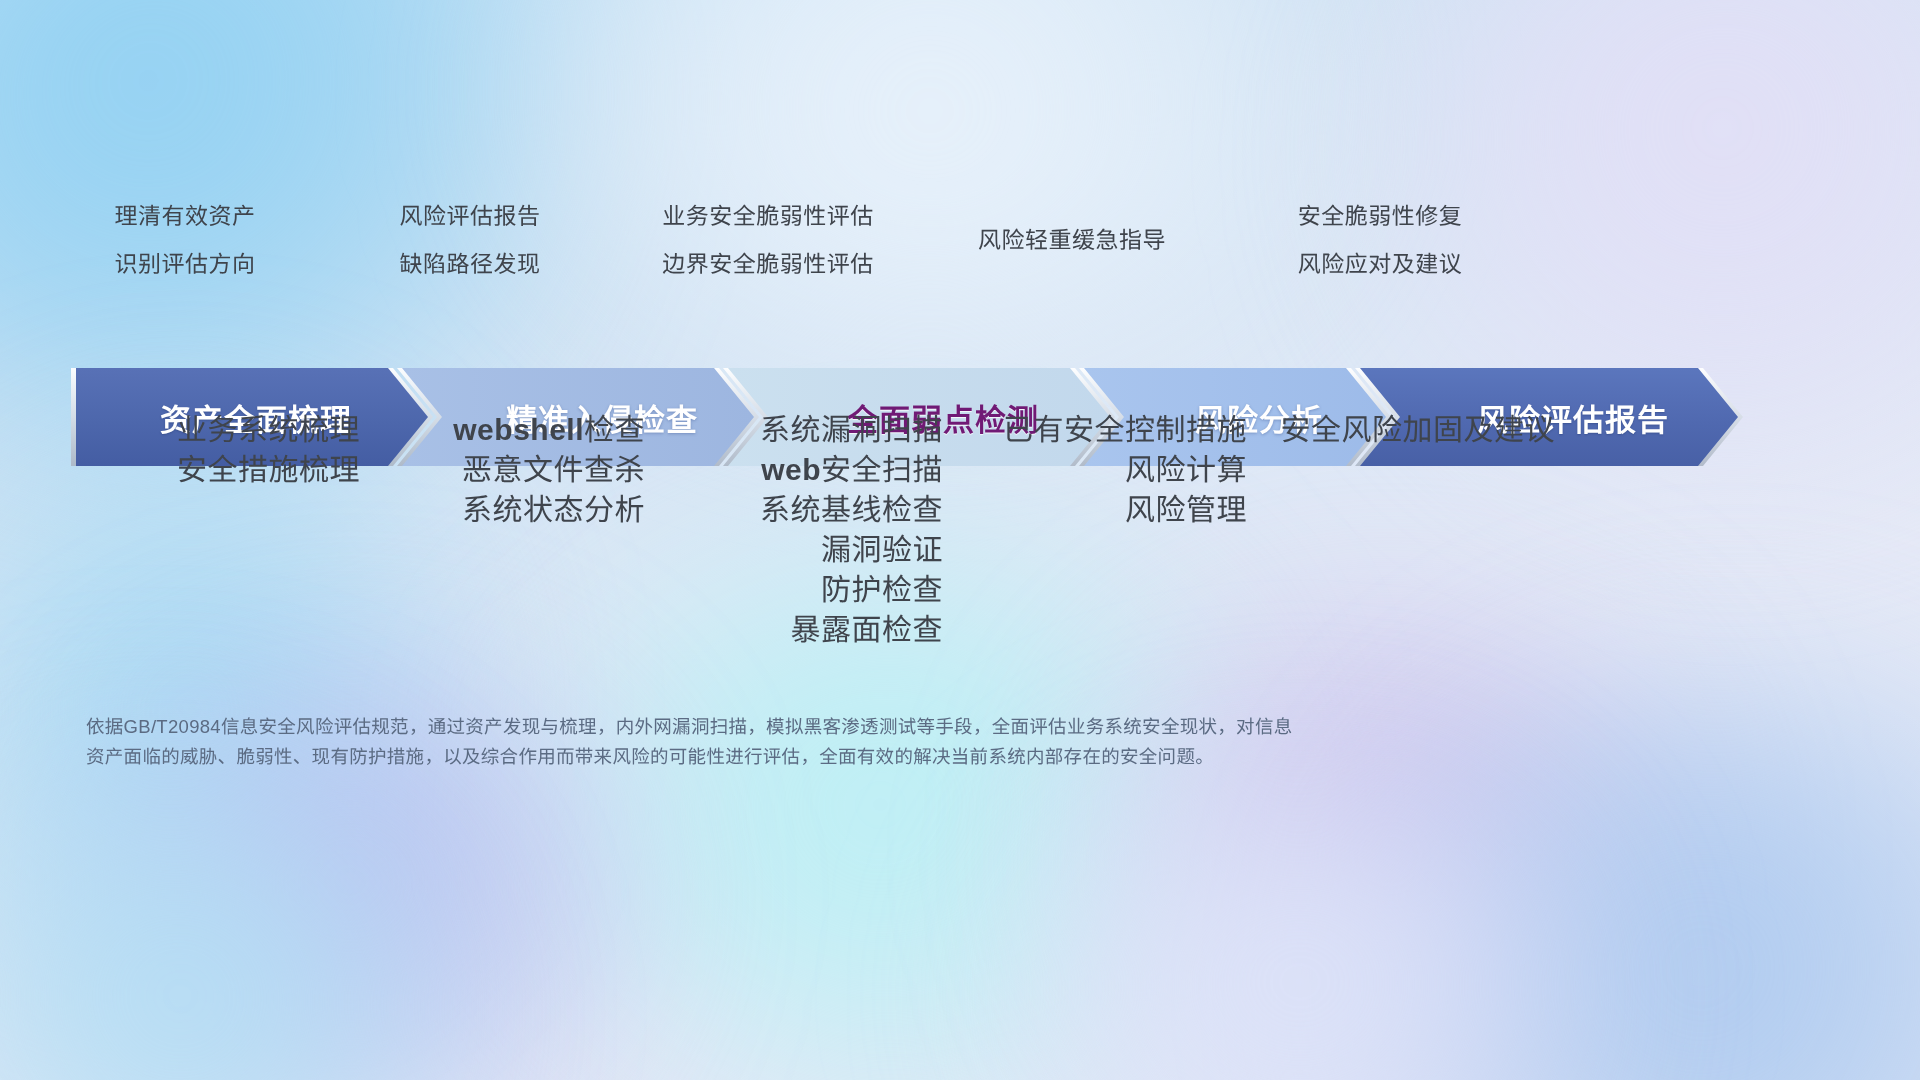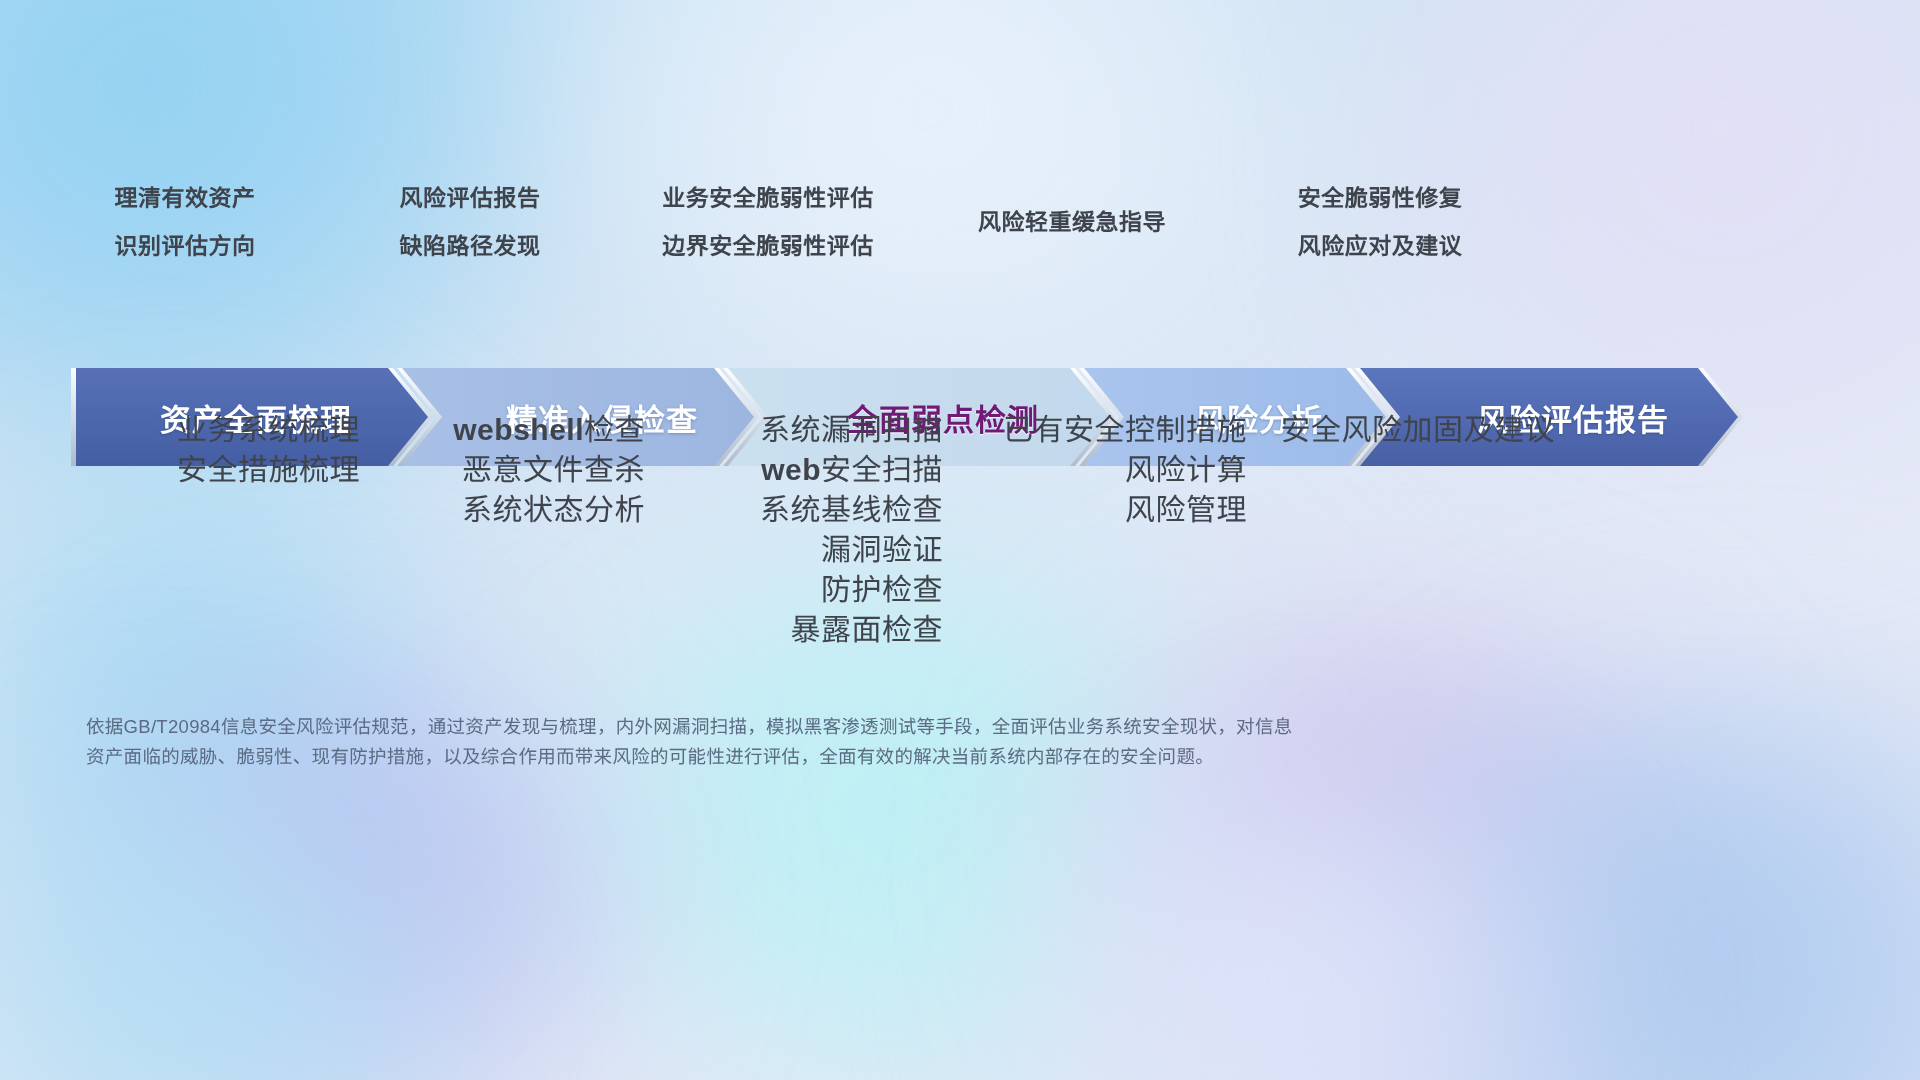--- a/index.html
+++ b/index.html
@@ -40,23 +40,22 @@
   #blob-bmid { left:980px; bottom:-180px; width:640px; height:480px;
     background:radial-gradient(circle at 50% 40%, #dfe7fa 0%, rgba(223,231,250,0.5) 50%, rgba(223,231,250,0) 76%); }
   #blob-bl { left:-160px; bottom:-200px; width:620px; height:520px;
     background:radial-gradient(circle at 55% 45%, #b2dff4 0%, rgba(178,223,244,0.45) 50%, rgba(178,223,244,0) 76%); }
 
   
   #content { position:absolute; inset:0; }
 
   
   .top-notes {
-    position:absolute; left:100px; top:174px; width:1740px; height:100px;
+    position:absolute; left:100px; top:192px; width:1740px; height:100px;
     display:flex;
-    font-weight:bold;
   }
   .note-col { position:relative; }
   .note-col .note-line {
     text-align:center;
     font-size:23px;
     color:#3f444c;
     line-height:48px;
     white-space:nowrap;
     letter-spacing:0.5px;
   }

